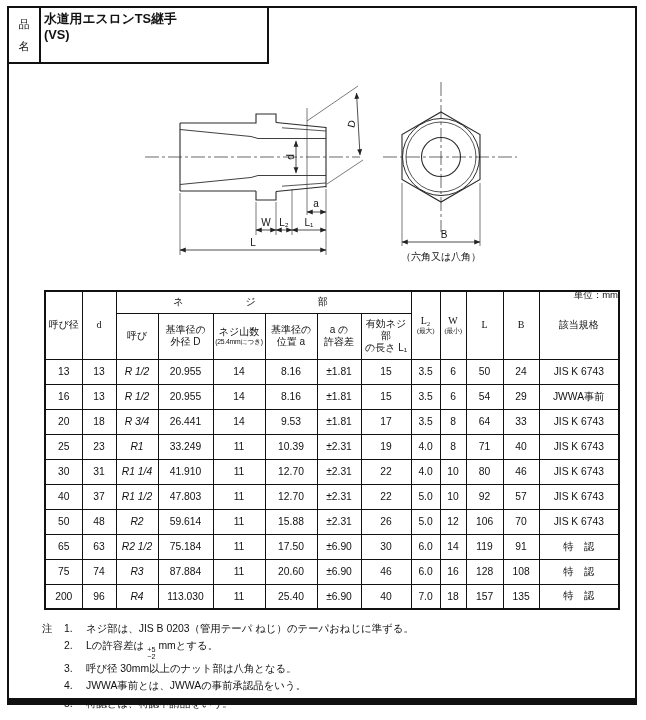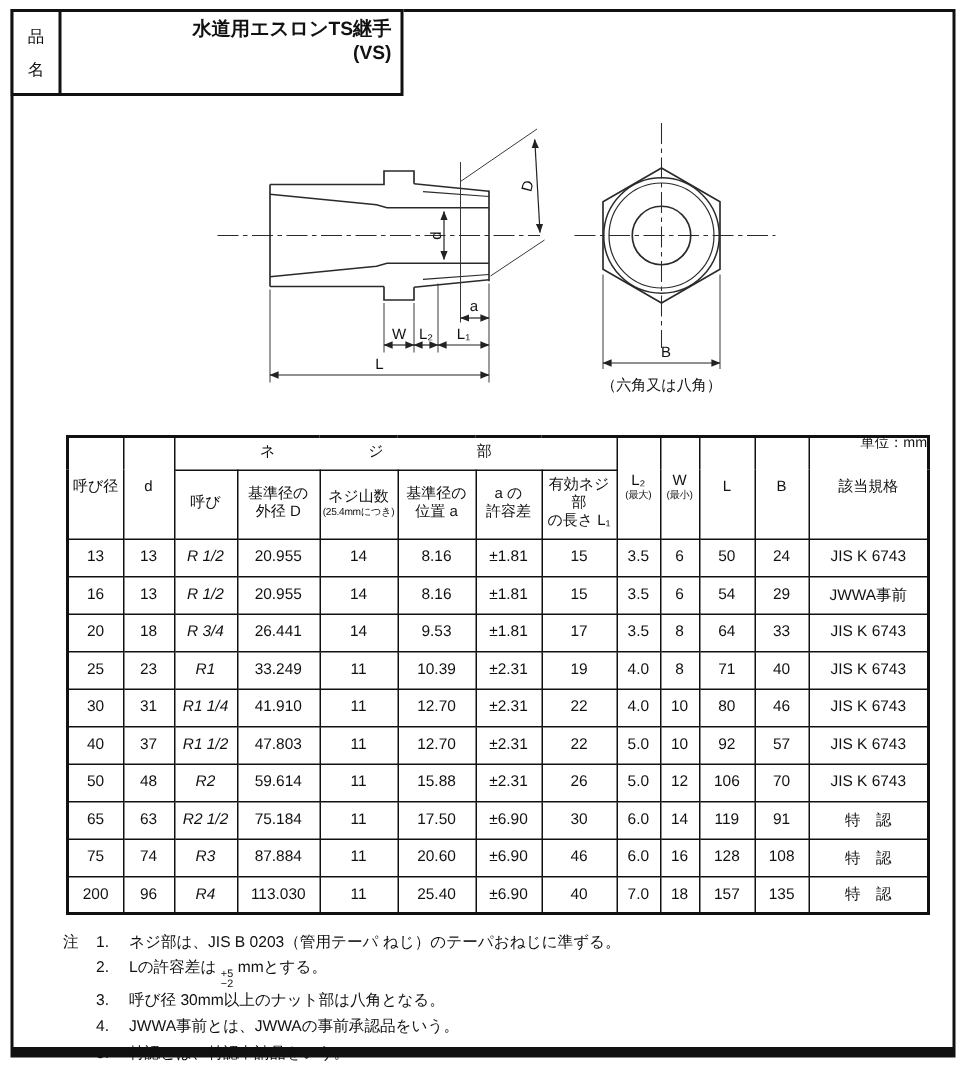--- a/index.html
+++ b/index.html
@@ -5,35 +5,35 @@
   html,body{margin:0;padding:0;background:#fff;}
   .page{position:relative;width:646px;height:720px;background:#fff;overflow:hidden;
         font-family:"Liberation Sans","DejaVu Sans",sans-serif;color:#111;}
   .frame{position:absolute;left:7px;top:6px;width:630px;height:699px;box-sizing:border-box;
          border:2px solid #111;border-bottom-width:7px;}
   
   .title-block{position:absolute;left:7px;top:6px;width:262px;height:58px;box-sizing:border-box;
                border:2px solid #111;background:#fff;display:flex;}
   .title-label{width:30px;border-right:2px solid #111;display:flex;flex-direction:column;
                align-items:center;justify-content:center;gap:7px;font-size:11px;}
-  .title-text{flex:1;padding:3px 6px 0 17px;font-size:12.8px;font-weight:bold;line-height:16px;
-              white-space:nowrap;text-align:right;}
+  .title-text{flex:1;padding:3px 6px 0 3px;font-size:12.8px;font-weight:bold;line-height:16px;
+              white-space:nowrap;}
   
   .drawing{position:absolute;left:0;top:62px;width:646px;height:218px;}
   
   .unit-note{position:absolute;left:44px;top:289px;width:574px;text-align:right;font-size:9.5px;}
   
   .spec-table{position:absolute;left:44px;top:290px;border-collapse:collapse;table-layout:fixed;
               width:574px;}
   .spec-table th,.spec-table td{border:1px solid #111;font-weight:normal;text-align:center;
               font-size:10.3px;padding:0;box-sizing:border-box;}
   .spec-table{border:2px solid #111;}
   .spec-table th{font-size:10px;line-height:12px;}
   .spec-table .pre{white-space:pre-line;}
-  .r1 th{height:22px;}
+  .r1 th{height:22px;font-family:Liberation Serif, serif;}
   .r2 th{height:46px;}
   .spec-table td{height:25px;}
   .thread-group{letter-spacing:26px;padding-left:26px;}
   .sub{display:block;font-size:6.8px;line-height:8px;letter-spacing:-0.2px;}
   .c2{text-align:left;padding-left:7px;font-style:italic;}
   .c5{text-align:right;padding-right:11px;}
   
   .notes{position:absolute;left:42px;top:620px;font-size:10.4px;}
   .note-row{display:flex;line-height:17.2px;}
   .note-mark{width:22px;}

